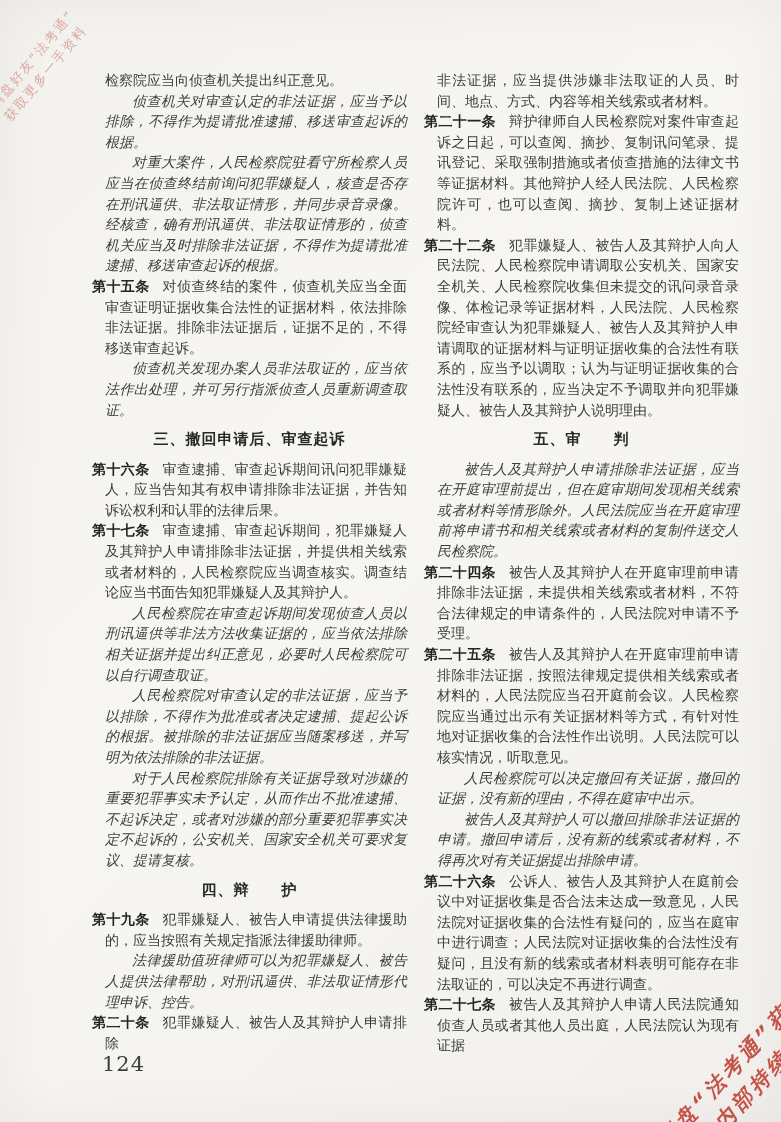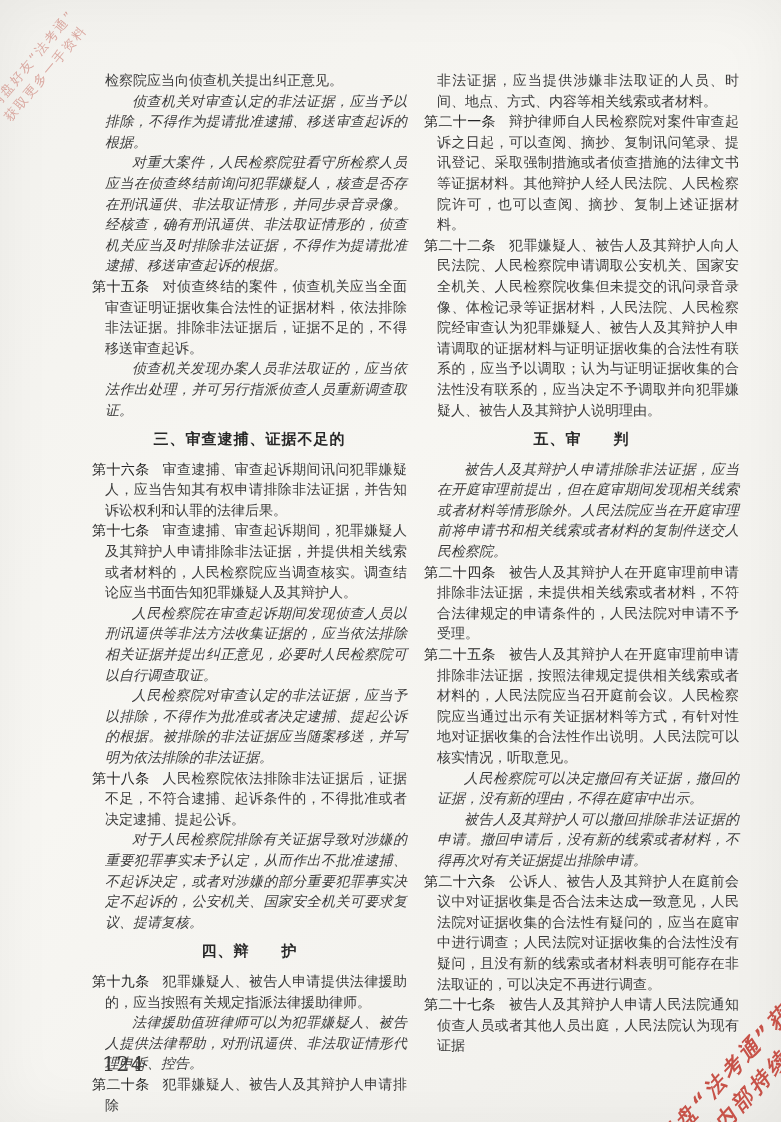--- a/index.html
+++ b/index.html
@@ -14,21 +14,21 @@
     position:absolute;top:70px;width:315px;
     font-size:14px;line-height:20.6px;
     text-align:justify;color:#3c3c3c;
   }
   .col-left{left:92px;}
   .col-right{left:424px;}
   .block{padding-left:13px;}
   .block.cont{text-indent:0;}
   .block.para{text-indent:27px;font-style:italic;}
   .block.article{text-indent:-13px;}
-  .art-label{font-weight:normal;color:#242424;margin-right:13px;}
+  .art-label{font-weight:bold;color:#242424;margin-right:13px;}
   .heading{
     font-weight:bold;text-align:center;color:#282828;
     font-size:15px;margin:9px 0 9px;padding-left:0;text-indent:0;
     letter-spacing:1px;
   }
   .page-number{
     position:absolute;left:87px;top:1052px;
     font-size:21px;color:#3d3d3d;letter-spacing:1px;margin-left:15px;
   }
   .watermark{position:absolute;white-space:nowrap;pointer-events:none;}
@@ -55,26 +55,25 @@
     <div class="wm-line1">加网盘好友“法考通”</div>
     <div class="wm-line2">获取更多一手资料</div>
   </div>
 
   <div class="col col-left" id="col-left">
       <div class="block cont">检察院应当向侦查机关提出纠正意见。</div>
       <div class="block para">侦查机关对审查认定的非法证据，应当予以排除，不得作为提请批准逮捕、移送审查起诉的根据。</div>
       <div class="block para">对重大案件，人民检察院驻看守所检察人员应当在侦查终结前询问犯罪嫌疑人，核查是否存在刑讯逼供、非法取证情形，并同步录音录像。经核查，确有刑讯逼供、非法取证情形的，侦查机关应当及时排除非法证据，不得作为提请批准逮捕、移送审查起诉的根据。</div>
       <div class="block article"><span class="art-label">第十五条</span>对侦查终结的案件，侦查机关应当全面审查证明证据收集合法性的证据材料，依法排除非法证据。排除非法证据后，证据不足的，不得移送审查起诉。</div>
       <div class="block para">侦查机关发现办案人员非法取证的，应当依法作出处理，并可另行指派侦查人员重新调查取证。</div>
-      <div class="heading">三、审查逮捕、证据不足的</div>
+      <div class="heading">三、撤回申请后、审查起诉</div>
       <div class="block article"><span class="art-label">第十六条</span>审查逮捕、审查起诉期间讯问犯罪嫌疑人，应当告知其有权申请排除非法证据，并告知诉讼权利和认罪的法律后果。</div>
       <div class="block article"><span class="art-label">第十七条</span>审查逮捕、审查起诉期间，犯罪嫌疑人及其辩护人申请排除非法证据，并提供相关线索或者材料的，人民检察院应当调查核实。调查结论应当书面告知犯罪嫌疑人及其辩护人。</div>
       <div class="block para">人民检察院在审查起诉期间发现侦查人员以刑讯逼供等非法方法收集证据的，应当依法排除相关证据并提出纠正意见，必要时人民检察院可以自行调查取证。</div>
       <div class="block para">人民检察院对审查认定的非法证据，应当予以排除，不得作为批准或者决定逮捕、提起公诉的根据。被排除的非法证据应当随案移送，并写明为依法排除的非法证据。</div>
-      <div class="block article"><span class="art-label">第十八条</span>人民检察院依法排除非法证据后，证据不足，不符合逮捕、起诉条件的，不得批准或者决定逮捕、提起公诉。</div>
       <div class="block para">对于人民检察院排除有关证据导致对涉嫌的重要犯罪事实未予认定，从而作出不批准逮捕、不起诉决定，或者对涉嫌的部分重要犯罪事实决定不起诉的，公安机关、国家安全机关可要求复议、提请复核。</div>
       <div class="heading">四、辩　　护</div>
       <div class="block article"><span class="art-label">第十九条</span>犯罪嫌疑人、被告人申请提供法律援助的，应当按照有关规定指派法律援助律师。</div>
       <div class="block para">法律援助值班律师可以为犯罪嫌疑人、被告人提供法律帮助，对刑讯逼供、非法取证情形代理申诉、控告。</div>
       <div class="block article"><span class="art-label">第二十条</span>犯罪嫌疑人、被告人及其辩护人申请排除</div>
     </div>
   <div class="col col-right" id="col-right">
       <div class="block cont">非法证据，应当提供涉嫌非法取证的人员、时间、地点、方式、内容等相关线索或者材料。</div>
       <div class="block article"><span class="art-label">第二十一条</span>辩护律师自人民检察院对案件审查起诉之日起，可以查阅、摘抄、复制讯问笔录、提讯登记、采取强制措施或者侦查措施的法律文书等证据材料。其他辩护人经人民法院、人民检察院许可，也可以查阅、摘抄、复制上述证据材料。</div>
       <div class="block article"><span class="art-label">第二十二条</span>犯罪嫌疑人、被告人及其辩护人向人民法院、人民检察院申请调取公安机关、国家安全机关、人民检察院收集但未提交的讯问录音录像、体检记录等证据材料，人民法院、人民检察院经审查认为犯罪嫌疑人、被告人及其辩护人申请调取的证据材料与证明证据收集的合法性有联系的，应当予以调取；认为与证明证据收集的合法性没有联系的，应当决定不予调取并向犯罪嫌疑人、被告人及其辩护人说明理由。</div>

